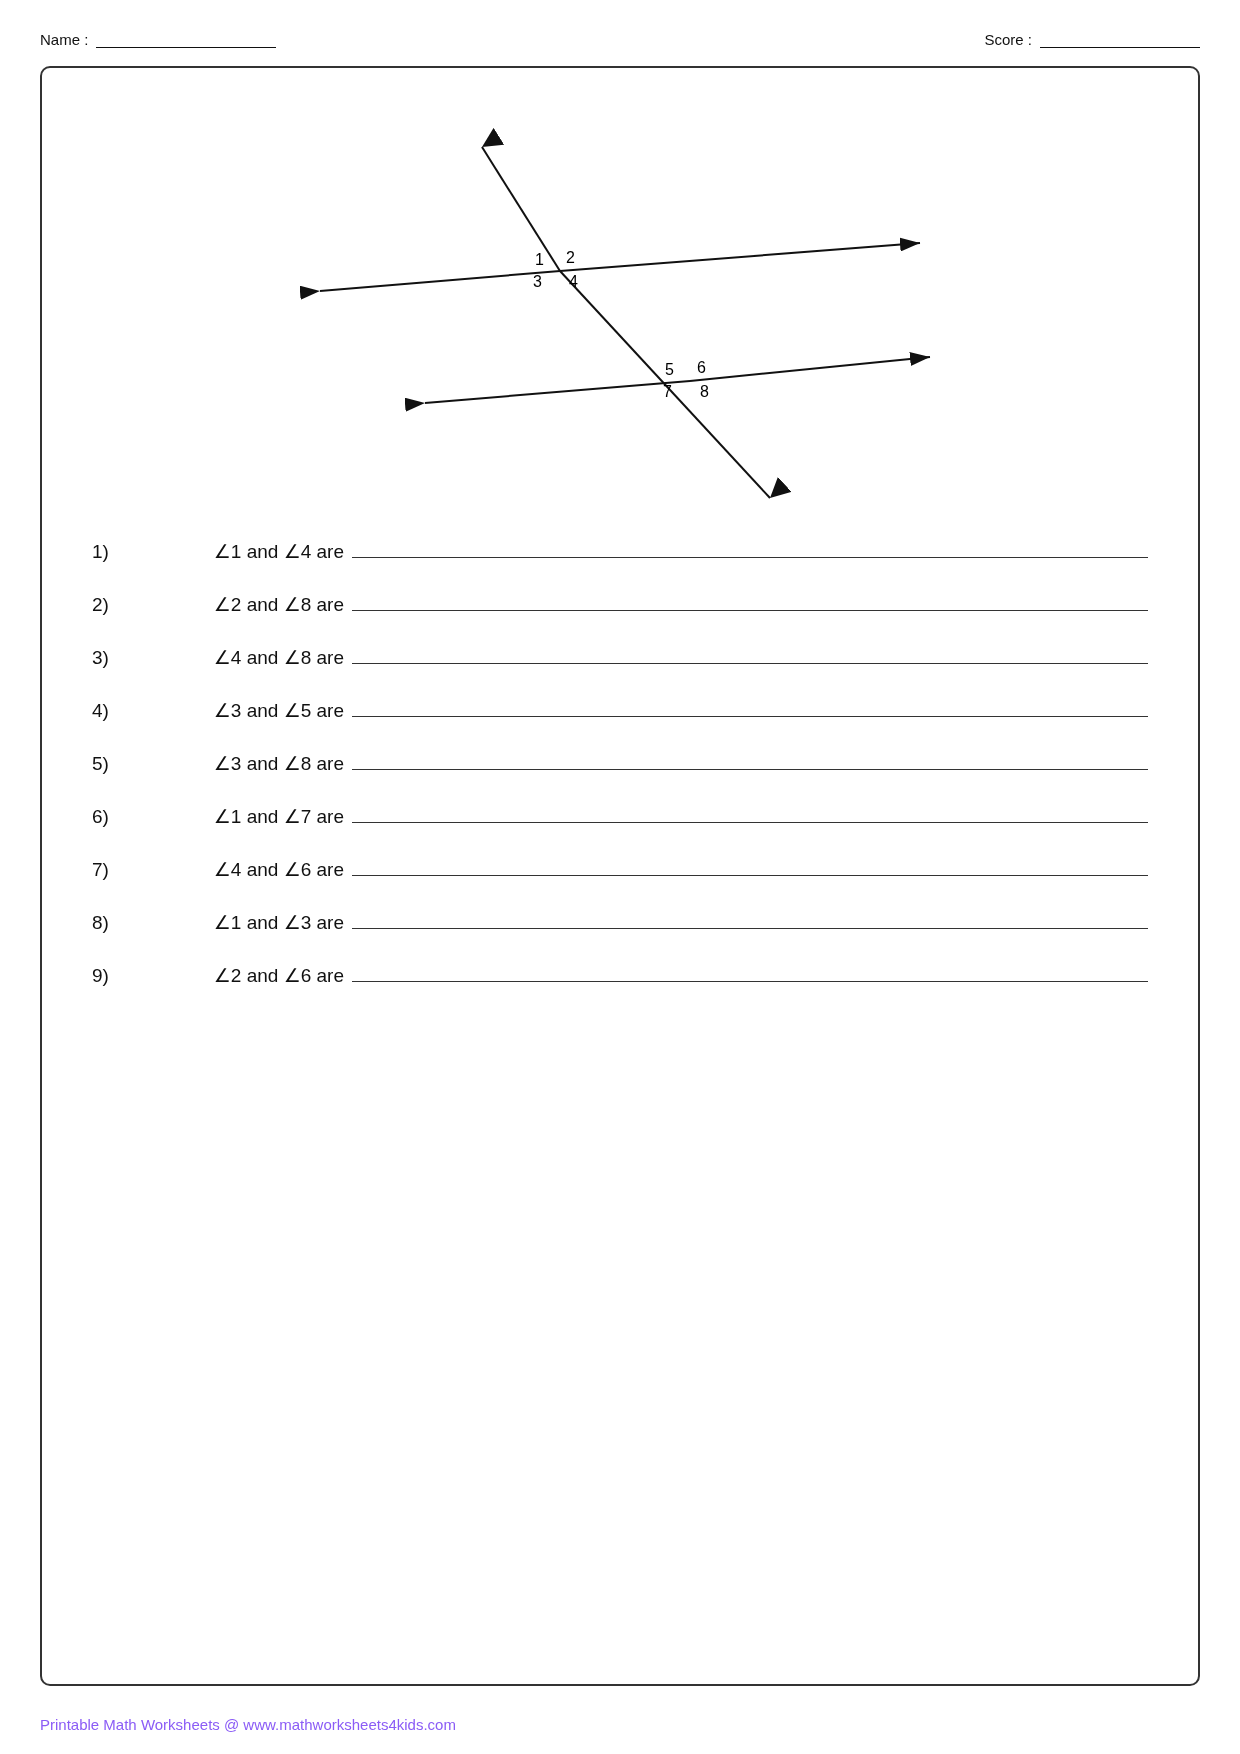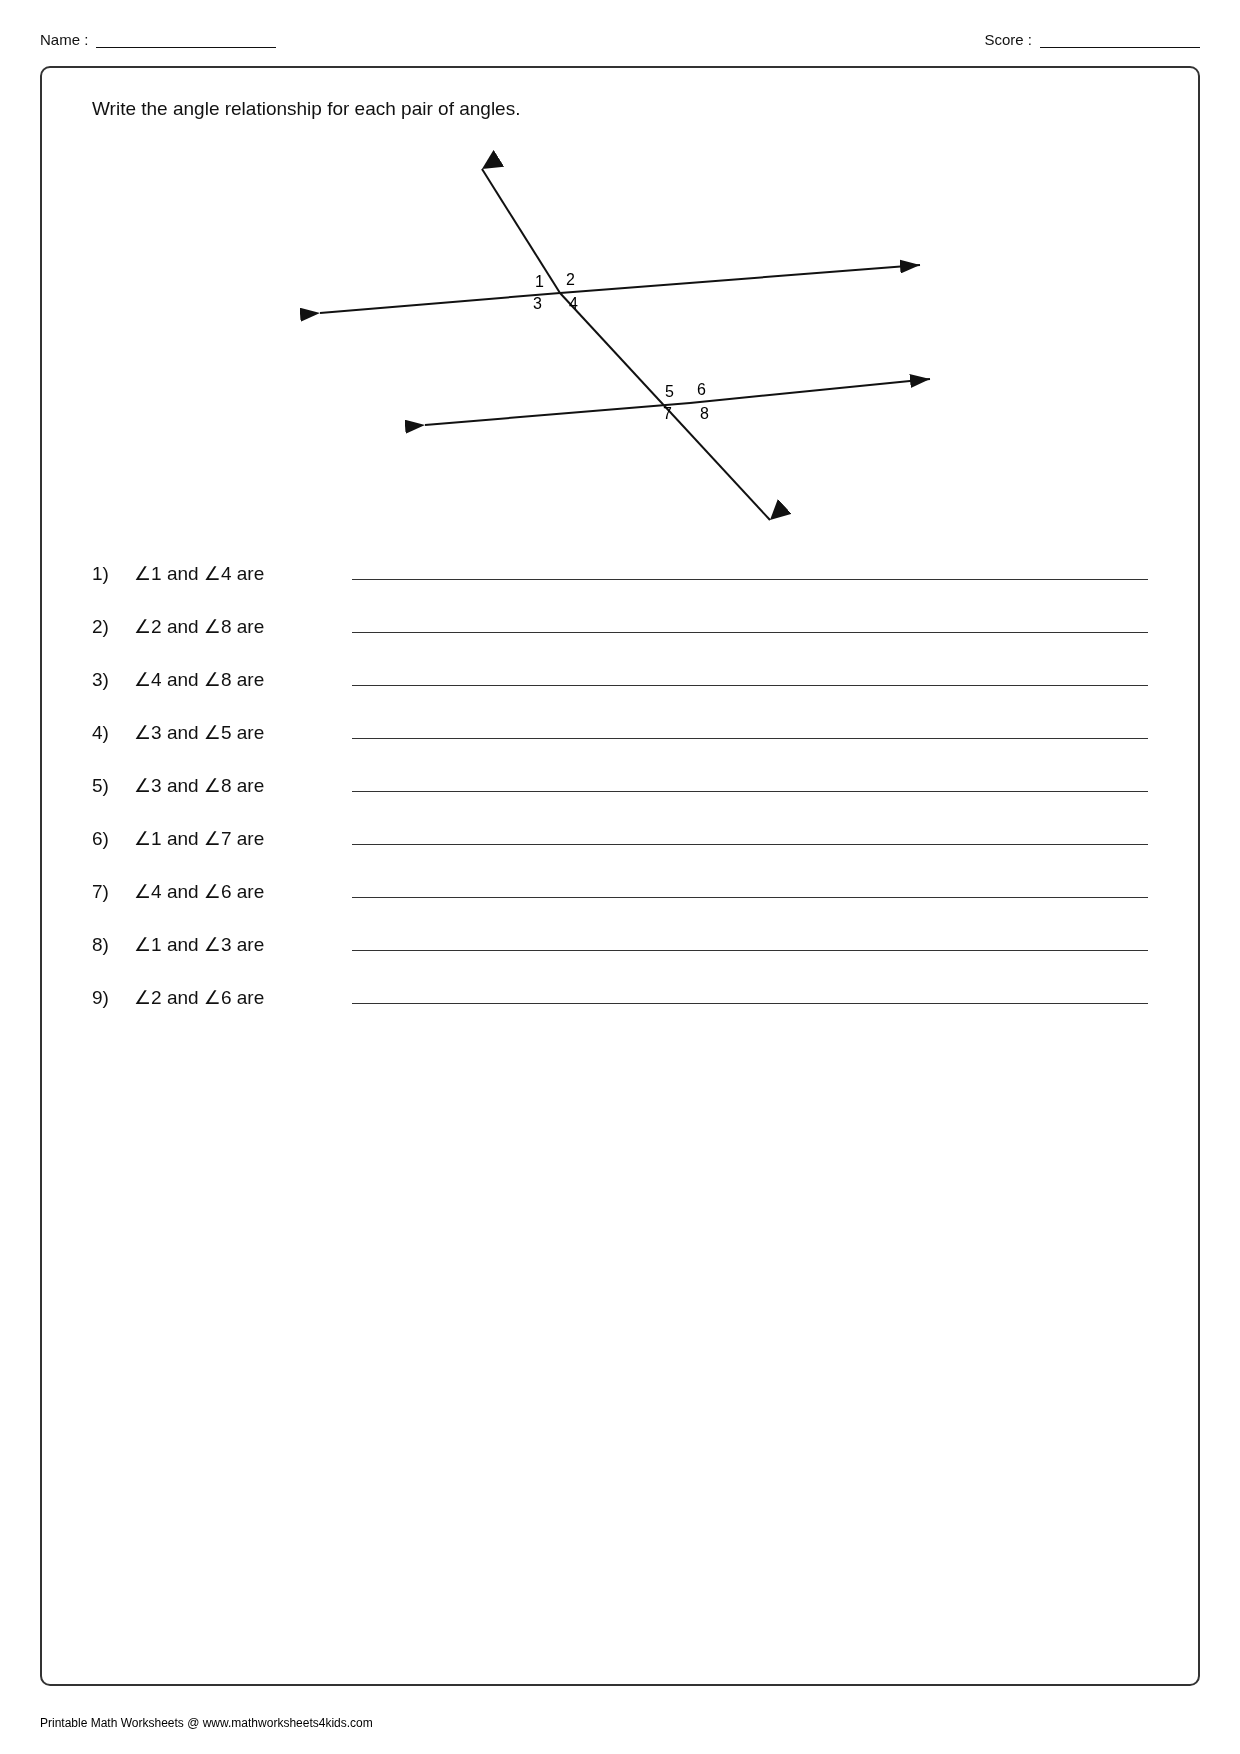--- a/index.html
+++ b/index.html
@@ -75,51 +75,51 @@
       margin-bottom: 28px;
     }
     .q-num {
       width: 42px;
       font-size: 19px;
       flex-shrink: 0;
     }
     .q-text {
       font-size: 19px;
       min-width: 210px;
+      text-align: right;
     }
     .q-line {
       flex: 1;
       border-bottom: 1.5px solid #333;
       margin-left: 8px;
       height: 20px;
     }
     .footer {
       margin-top: 30px;
-      font-size: 12px;
-      color: #000000;
+      font-size: 15px;
+      color: #8b5cf6;
     }
   </style>
 </head>
 <body>
 
 <div class="header-row">
   <div class="header-field">
     <span>Name :</span>
     <span class="header-line"></span>
   </div>
   <div class="header-field">
     <span>Score :</span>
     <span class="header-line score-line"></span>
   </div>
 </div>
 
 <div class="main-box">
 
 
-  <p class="instruction">Write the angle relationship for each pair of angles.</p>
 
   <div class="diagram-area">
     <svg class="diagram" width="700" height="390" viewBox="0 0 700 390">
 
       <defs>
         <marker id="arrowRight" markerWidth="10" markerHeight="7" refX="10" refY="3.5" orient="auto">
           <polygon points="0 0, 10 3.5, 0 7" fill="#111"></polygon>
         </marker>
         <marker id="arrowLeft" markerWidth="10" markerHeight="7" refX="0" refY="3.5" orient="auto">
           <polygon points="10 0, 0 3.5, 10 7" fill="#111"></polygon>

